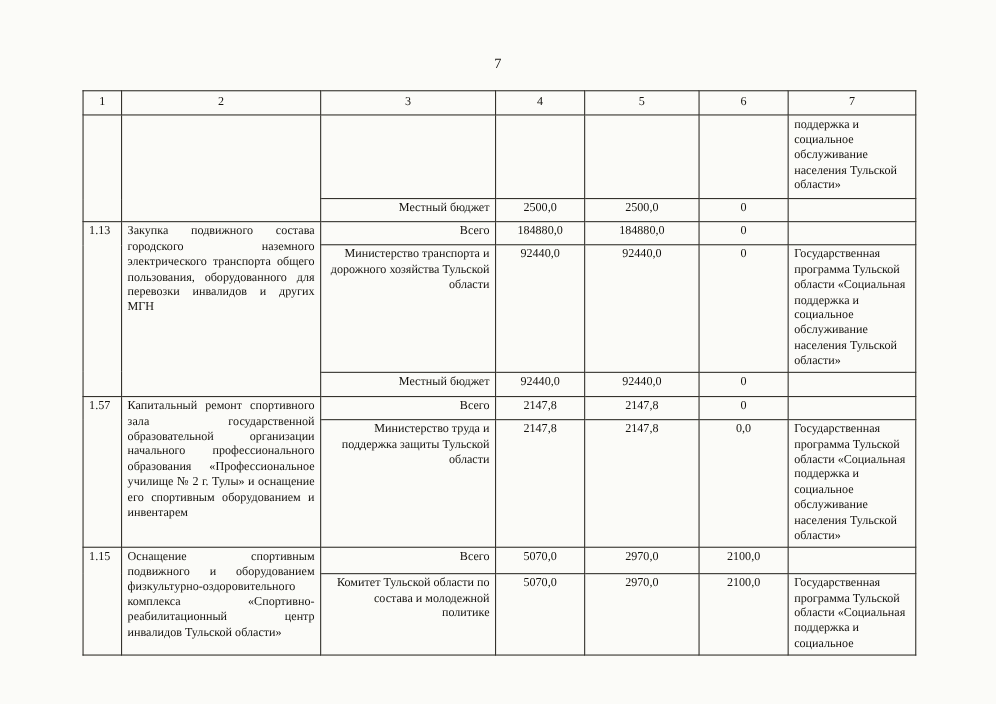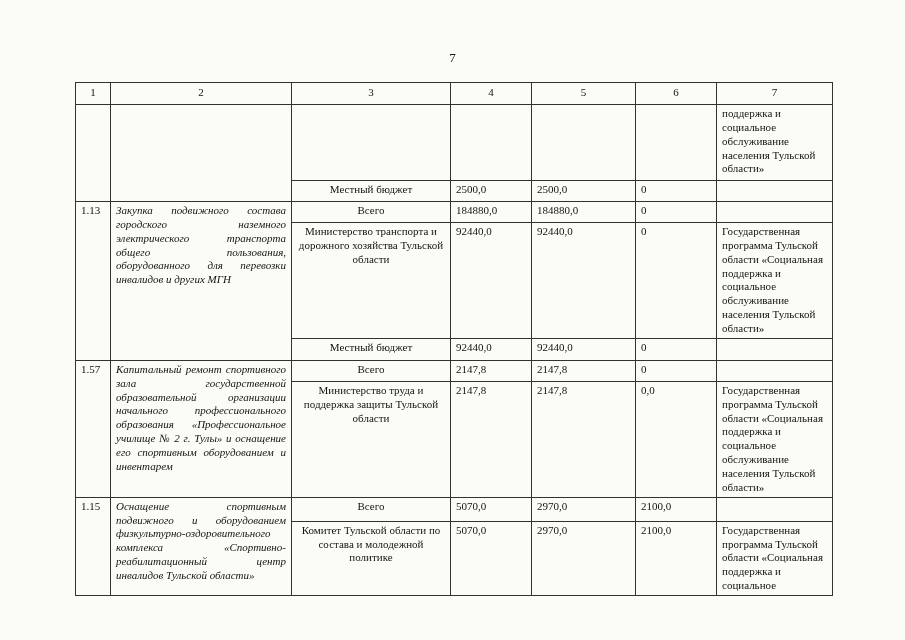--- a/index.html
+++ b/index.html
@@ -33,23 +33,23 @@
     font-size: 11px;
     line-height: 1.26;
     font-weight: normal;
     vertical-align: top;
     padding: 2px 5px;
     overflow: hidden;
     word-wrap: break-word;
   }
   table.doc th { text-align: center; padding: 3px 2px; }
   td.c1  { text-align: left;  padding-top: 4px; }
-  td.c2  { text-align: justify; padding-top: 4px; font-style: italic; }
-  td.c3  { text-align: center;    padding-top: 3px; }
-  td.num { text-align: left;  padding-top: 3px; }
+  td.c2  { text-align: justify; padding-top: 4px; }
+  td.c3  { text-align: right;    padding-top: 3px; }
+  td.num { text-align: center;  padding-top: 3px; }
   td.c7  { text-align: left;    padding-top: 3px; margin-top: 34px; }
 </style>
 </head>
 <body>
 
 <div class="page-number">7</div>
 
 <table class="doc">
   <colgroup>
     <col style="width:35px">

